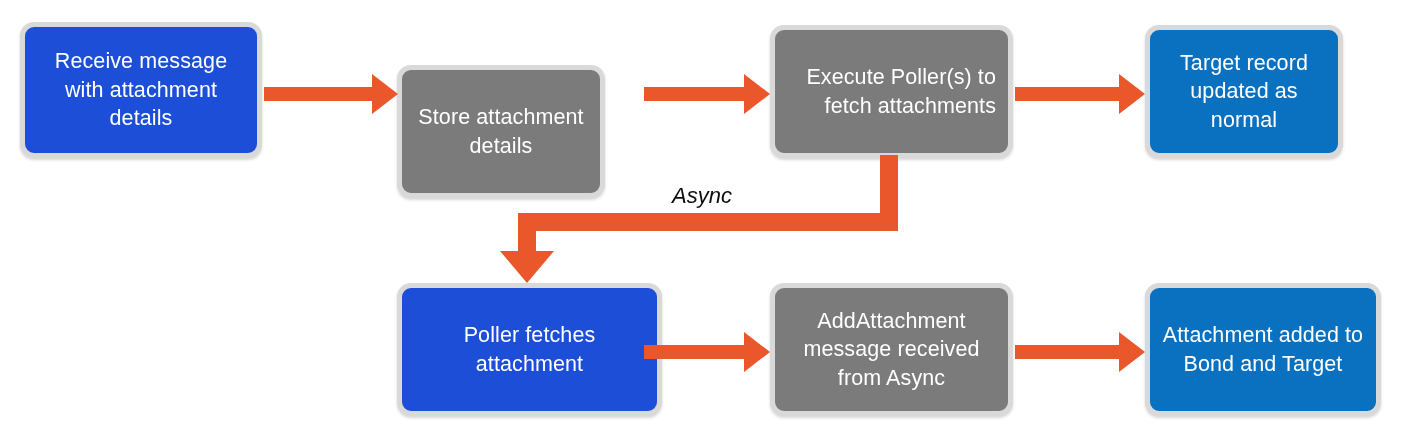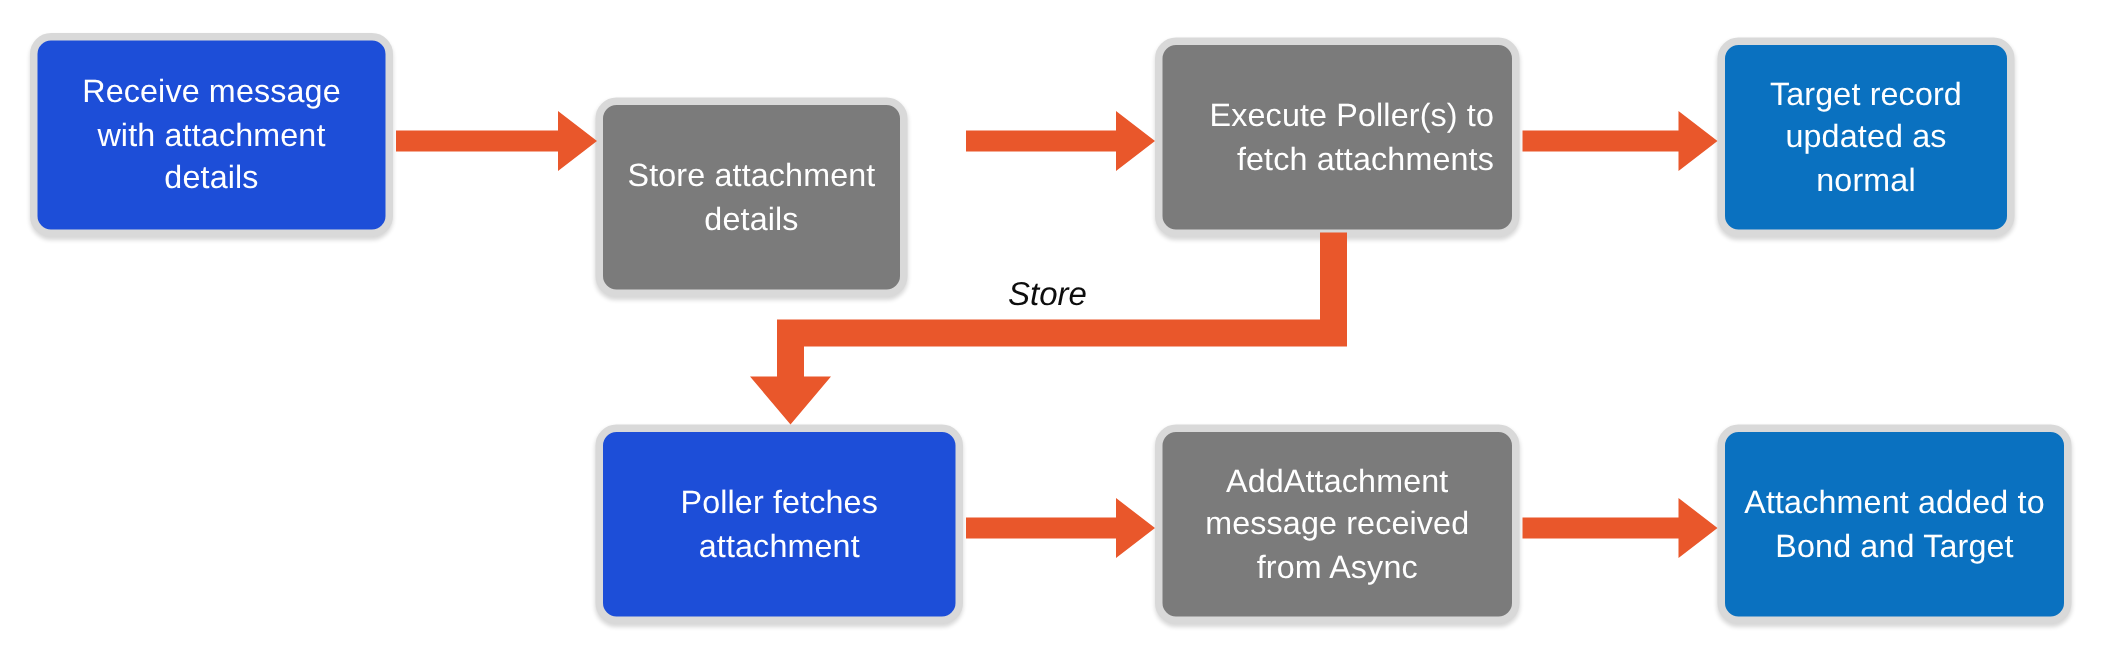--- a/index.html
+++ b/index.html
@@ -70,21 +70,21 @@
   </div>
 
   <div class="node gray" style="left:770px; top:25px; width:243px; height:133px;text-align:right;">
     <span class="label">Execute Poller(s) to fetch attachments</span>
   </div>
 
   <div class="node blue" style="left:1145px; top:25px; width:198px; height:133px;">
     <span class="label">Target record updated as normal</span>
   </div>
 
-  <div class="node green" style="left:397px; top:283px; width:245px; height:133px;">
+  <div class="node green" style="left:397px; top:283px; width:265px; height:133px;">
     <span class="label">Poller fetches attachment</span>
   </div>
 
   <div class="node gray" style="left:770px; top:283px; width:243px; height:133px;">
     <span class="label">AddAttachment message received from Async</span>
   </div>
 
   <div class="node blue" style="left:1145px; top:283px; width:236px; height:133px;">
     <span class="label">Attachment added to Bond and Target</span>
   </div>
@@ -116,21 +116,21 @@
                L2,96
                L29,128
                L56,96
                L38,96
                L38,76
                L400,76
                L400,0 Z" fill="#e9572b"></path>
     </svg>
   </div>
 
-  <div class="edge-label" style="left:672px; top:183px;">Store</div>
+  <div class="edge-label" style="left:672px; top:183px;">Async</div>
 
   <div class="conn" style="left:644px; top:330px; width:128px; height:44px;">
     <svg width="128" height="44" viewBox="0 0 128 44">
       <path d="M0,15 L100,15 L100,2 L126,22 L100,42 L100,29 L0,29 Z" fill="#e9572b"></path>
     </svg>
   </div>
 
   <div class="conn" style="left:1015px; top:330px; width:132px; height:44px;">
     <svg width="132" height="44" viewBox="0 0 132 44">
       <path d="M0,15 L104,15 L104,2 L130,22 L104,42 L104,29 L0,29 Z" fill="#e9572b"></path>

